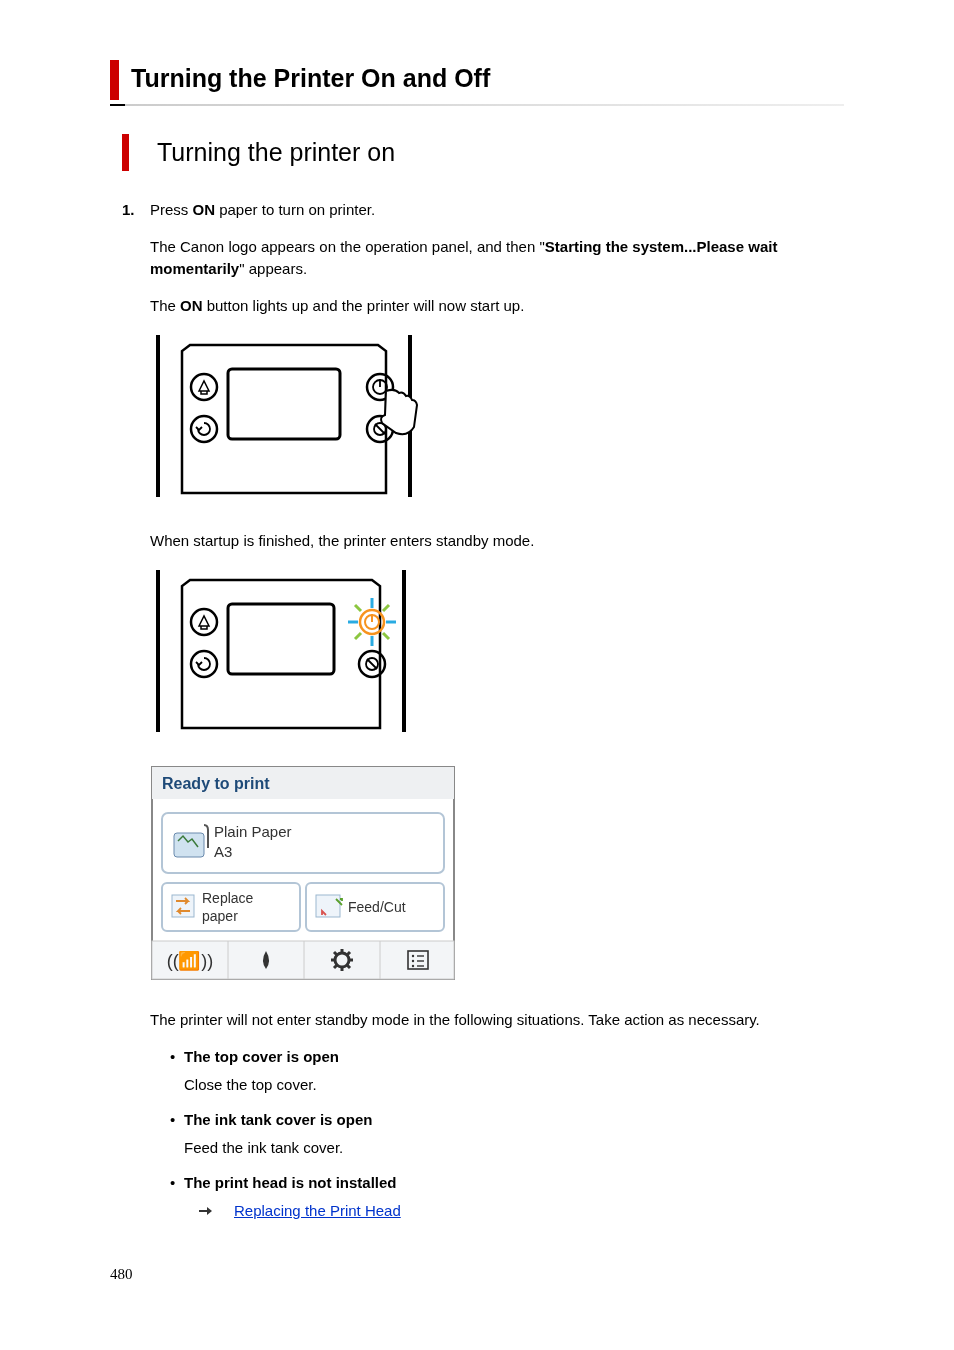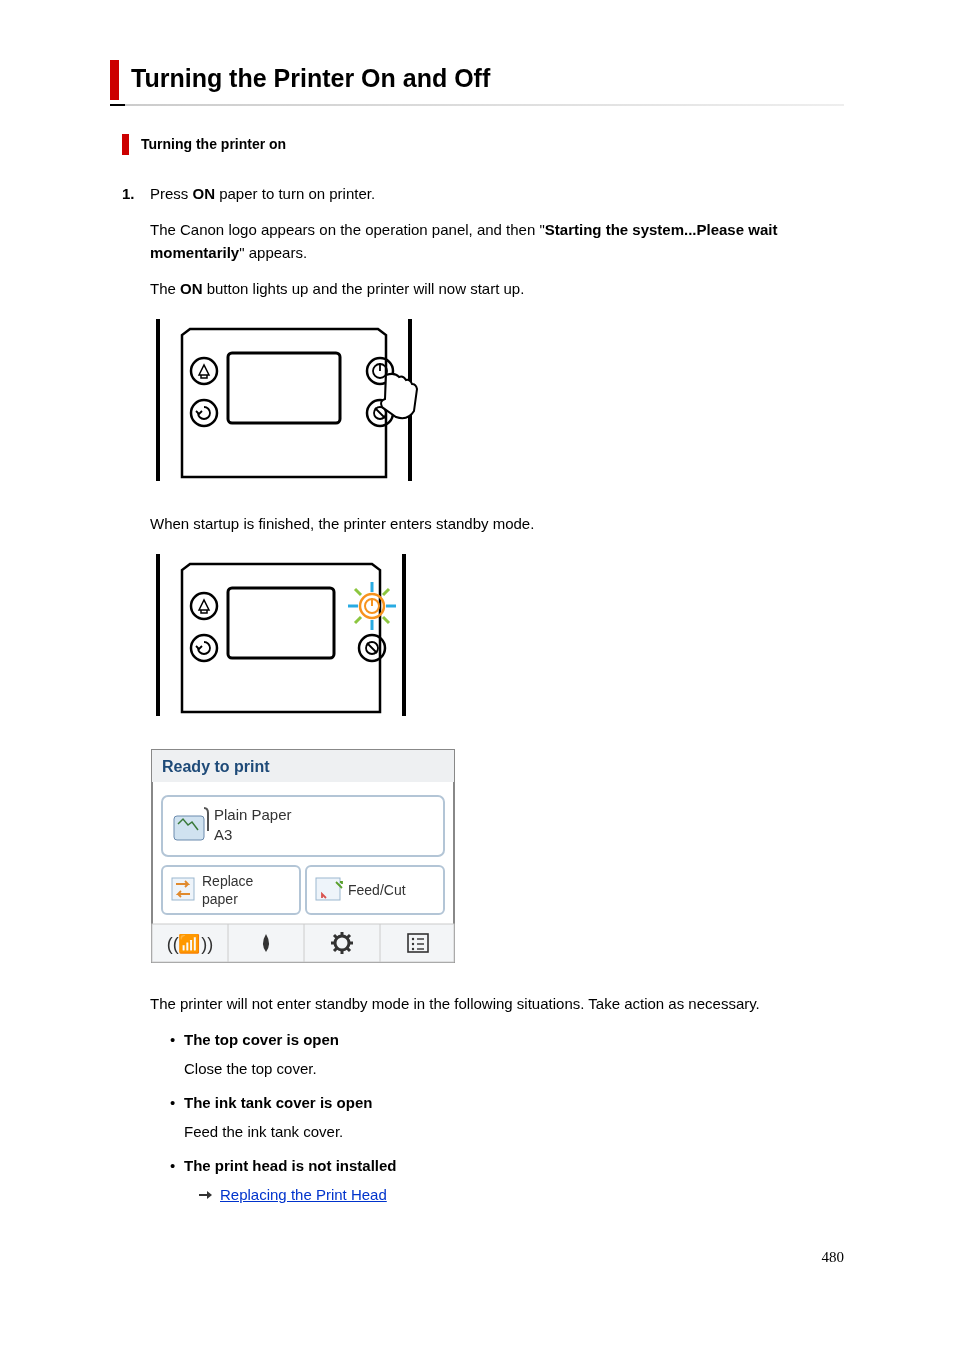--- a/index.html
+++ b/index.html
@@ -27,23 +27,23 @@
     height: 2px;
     background: linear-gradient(to right, #000 0%, #000 2%, #ccc 2%, #eee 100%);
     margin-bottom: 28px;
   }
   .h2-wrap {
     border-left: 7px solid #cc0000;
     padding-left: 12px;
     margin: 12px 0 28px 0;
   }
   .h2 {
-    font-size: 14px;
-    font-weight: bold;
-    margin: 0;
+    font-size: 25px;
+    font-weight: normal;
+    margin: 16px;
   }
   ol.main {
     list-style: none;
     padding-left: 0;
     margin: 0;
   }
   ol.main > li {
     padding-left: 28px;
     position: relative;
   }
@@ -72,30 +72,30 @@
     content: "•";
     position: absolute;
     left: 0;
     top: 0;
   }
   .bullet-title { font-weight: bold; }
   .bullet-body { margin: 6px 0 12px 0; }
   .link-row {
     display: flex;
     align-items: center;
-    gap: 8px;
+    gap: 22px;
     margin-top: 6px;
     margin-left: 14px;
   }
   .arrow-icon {
     width: 14px; height: 12px;
   }
   a.link { color: #0033cc; text-decoration: underline; }
   .figure { margin: 14px 0 22px 0; }
-  .page-number { text-align: right; font-family: "Times New Roman", serif; margin-top: 40px; font-size: 15px; }
+  .page-number { text-align: left; font-family: "Times New Roman", serif; margin-top: 40px; font-size: 15px; }
 </style>
 </head>
 <body>
 
 <div class="h1-wrap">
   <div class="h1">Turning the Printer On and Off</div>
 </div>
 <div class="h1-underline"></div>
 
 <div style="padding-left:12px;">

